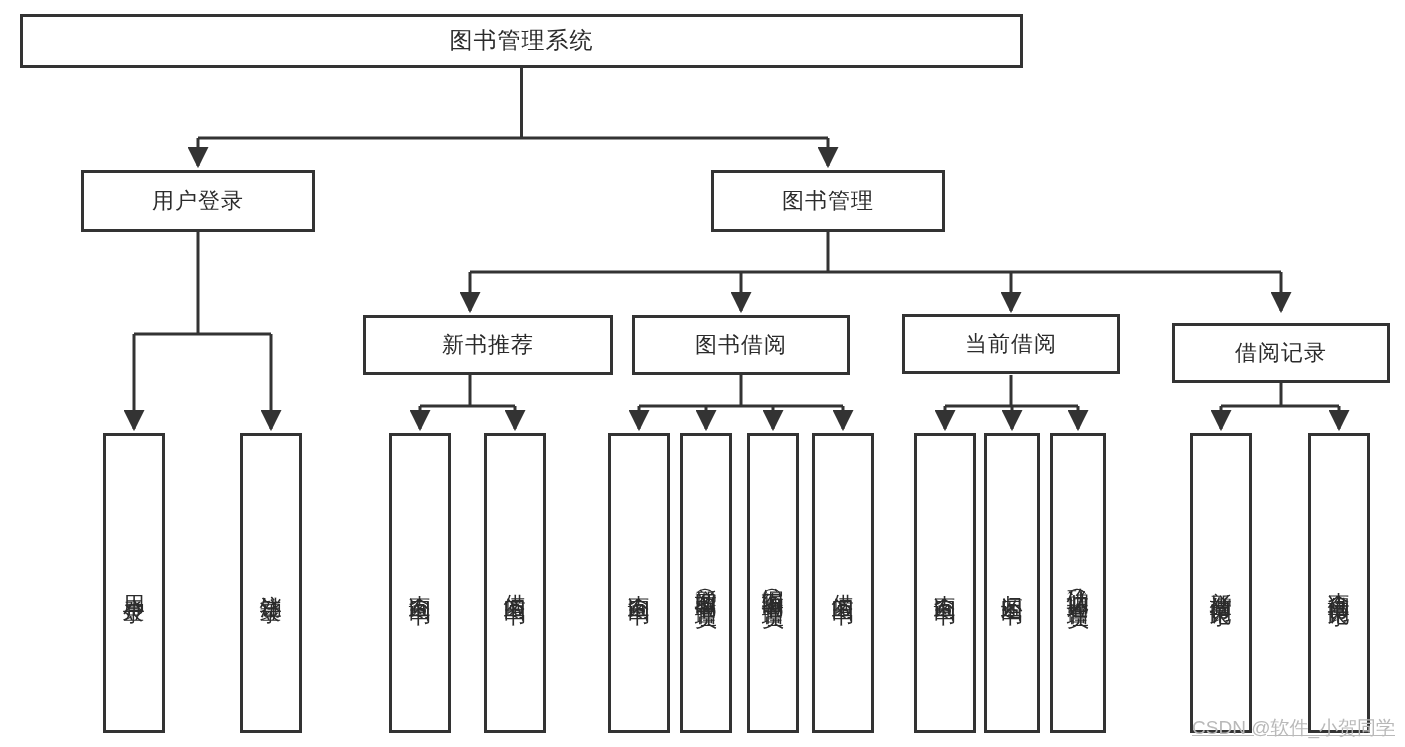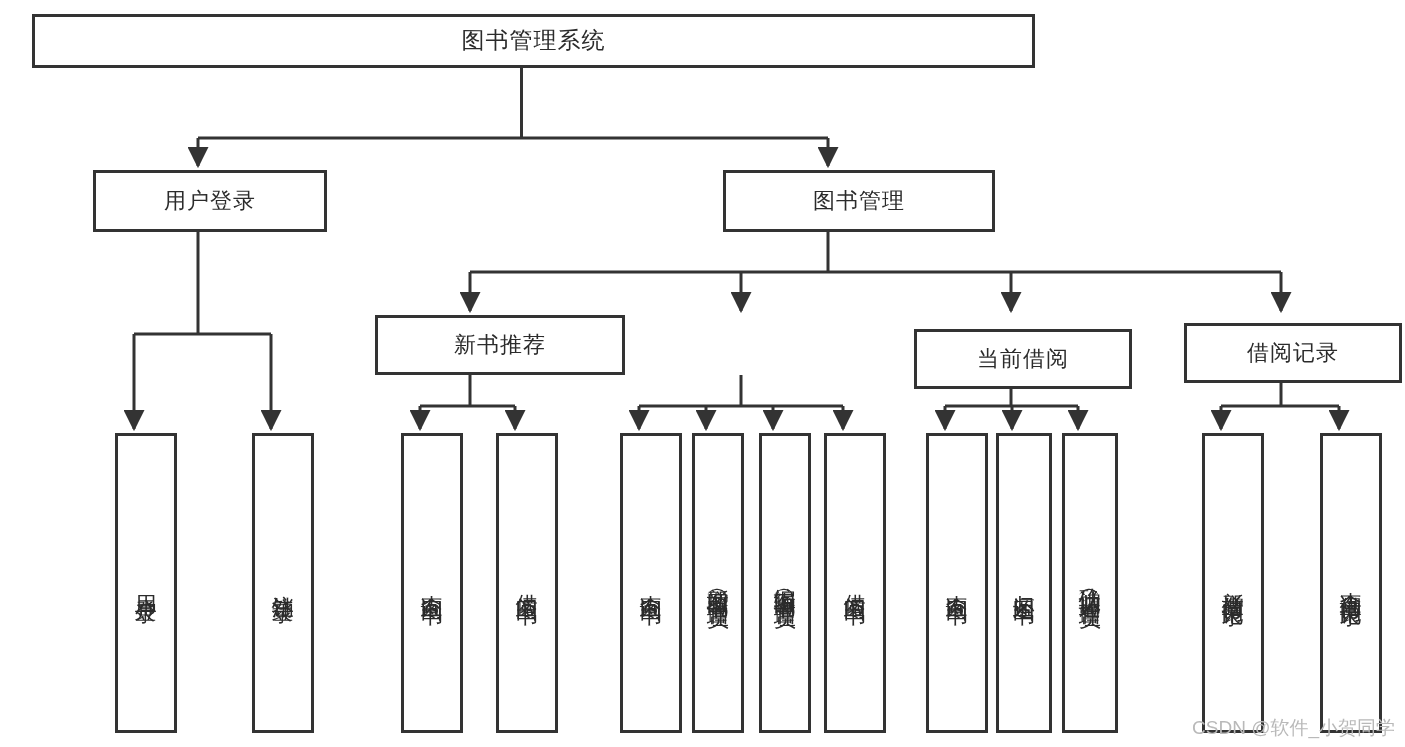--- a/index.html
+++ b/index.html
@@ -29,21 +29,20 @@
   .node {
     position: absolute;
     box-sizing: border-box;
     border: 3px solid #333333;
     background: #ffffff;
     display: flex;
     align-items: center;
     justify-content: center;
     color: #2b2b2b;
     z-index: 2;
-    margin-left: 12px;
   }
   .node.horiz {
     font-size: 22px;
     letter-spacing: 1px;
     line-height: 1.2;
     white-space: nowrap;
   }
   .node.vert {
     writing-mode: vertical-rl;
     text-orientation: upright;
@@ -58,20 +57,21 @@
   }
   #watermark {
     position: absolute;
     right: 10px;
     bottom: 6px;
     font-size: 19px;
     color: #b9b9b9;
     white-space: nowrap;
     z-index: 5;
     font-family: "Liberation Sans", "DejaVu Sans", sans-serif;
+    text-decoration: underline;
   }
 </style>
 </head>
 <body>
 
 <div id="canvas">
 
   <svg id="edges" viewBox="0 0 1405 747" width="1405" height="747" xmlns="http://www.w3.org/2000/svg">
     <defs>
       <marker id="arrow" viewBox="0 0 10 10" refX="9" refY="5" markerWidth="7" markerHeight="7" orient="auto-start-reverse">
@@ -118,24 +118,25 @@
       <path d="M 1281 375 L 1281 406"></path>
       <path d="M 1221 406 L 1339 406"></path>
       <path d="M 1221 406 L 1221 429" marker-end="url(#arrow)"></path>
       <path d="M 1339 406 L 1339 429" marker-end="url(#arrow)"></path>
     </g>
   </svg>
 
   <div class="node horiz root" style="left: 20px; top: 14px; width: 1003px; height: 54px;">图书管理系统</div>
 
   <div class="node horiz" style="left: 81px; top: 170px; width: 234px; height: 62px;">用户登录</div>
-  <div class="node horiz" style="left: 711px; top: 170px; width: 272px; height: 62px;">图书管理</div>
+  <div class="node horiz" style="left: 711px; top: 170px; width: 234px; height: 62px;">图书管理</div>
 
   <div class="node horiz" style="left: 363px; top: 315px; width: 250px; height: 60px;">新书推荐</div>
-  <div class="node horiz" style="left: 902px; top: 329px; width: 218px; height: 60px;">当前借阅</div>
+  <div class="node horiz" style="left: 632px; top: 315px; width: 218px; height: 60px;">图书借阅</div>
+  <div class="node horiz" style="left: 902px; top: 314px; width: 218px; height: 60px;">当前借阅</div>
   <div class="node horiz" style="left: 1172px; top: 323px; width: 218px; height: 60px;">借阅记录</div>
 
   <div class="node vert" style="left: 103px; top: 433px; width: 62px; height: 300px;">用户登录</div>
   <div class="node vert" style="left: 240px; top: 433px; width: 62px; height: 300px;">注销登录</div>
   <div class="node vert" style="left: 389px; top: 433px; width: 62px; height: 300px;">查询图书</div>
   <div class="node vert" style="left: 484px; top: 433px; width: 62px; height: 300px;">借阅图书</div>
   <div class="node vert" style="left: 608px; top: 433px; width: 62px; height: 300px;">查询图书</div>
   <div class="node vert" style="left: 680px; top: 433px; width: 52px; height: 300px;">新增图书（管理员）</div>
   <div class="node vert" style="left: 747px; top: 433px; width: 52px; height: 300px;">编辑图书（管理员）</div>
   <div class="node vert" style="left: 812px; top: 433px; width: 62px; height: 300px;">借阅图书</div>

